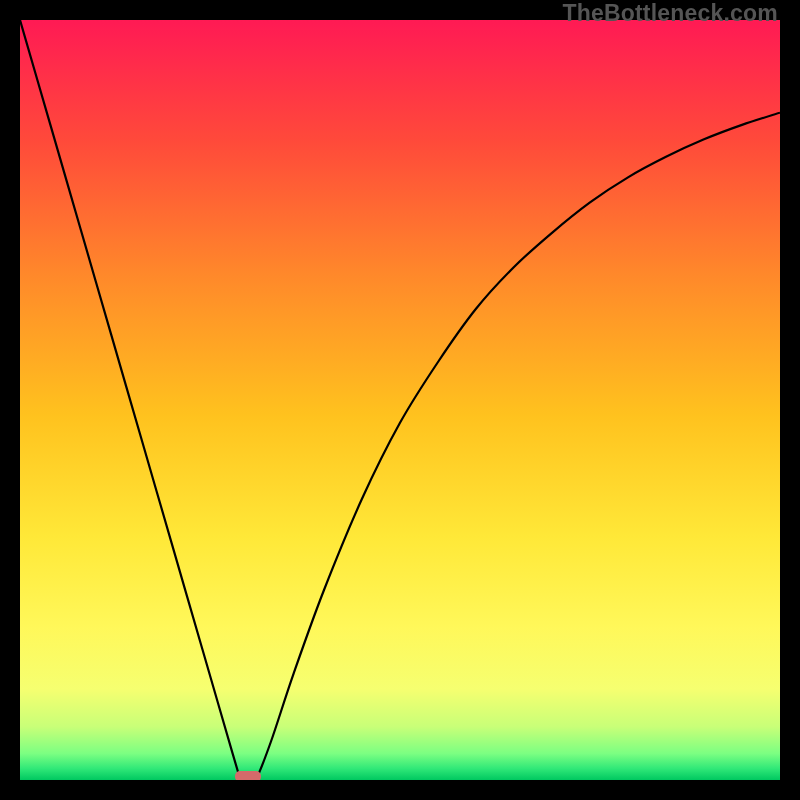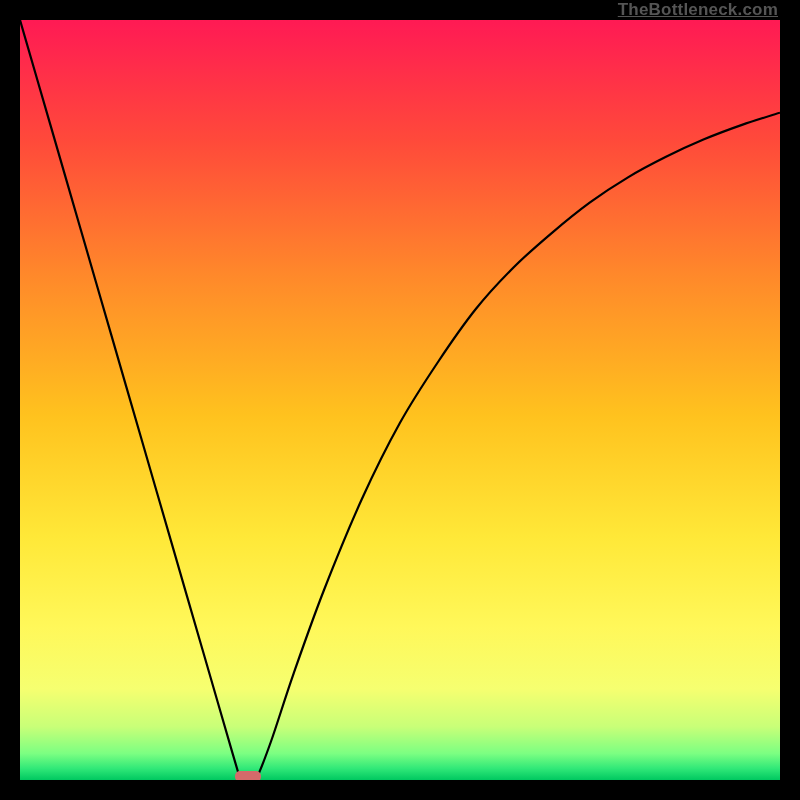--- a/index.html
+++ b/index.html
@@ -23,25 +23,24 @@
     left: 0;
     top: 0;
     width: 760px;
     height: 760px;
   }
   .watermark {
     position: absolute;
     top: 0px;
     right: 22px;
     font-family: Arial, Helvetica, sans-serif;
-    font-size: 17px;
+    font-size: 23px;
     font-weight: 600;
     color: #555;
     letter-spacing: 0.2px;
-    text-decoration: underline;
   }
   .curve {
     stroke: #000;
     stroke-width: 2.2;
     fill: none;
   }
   .marker {
     fill: #d46a6a;
     stroke: none;
   }

